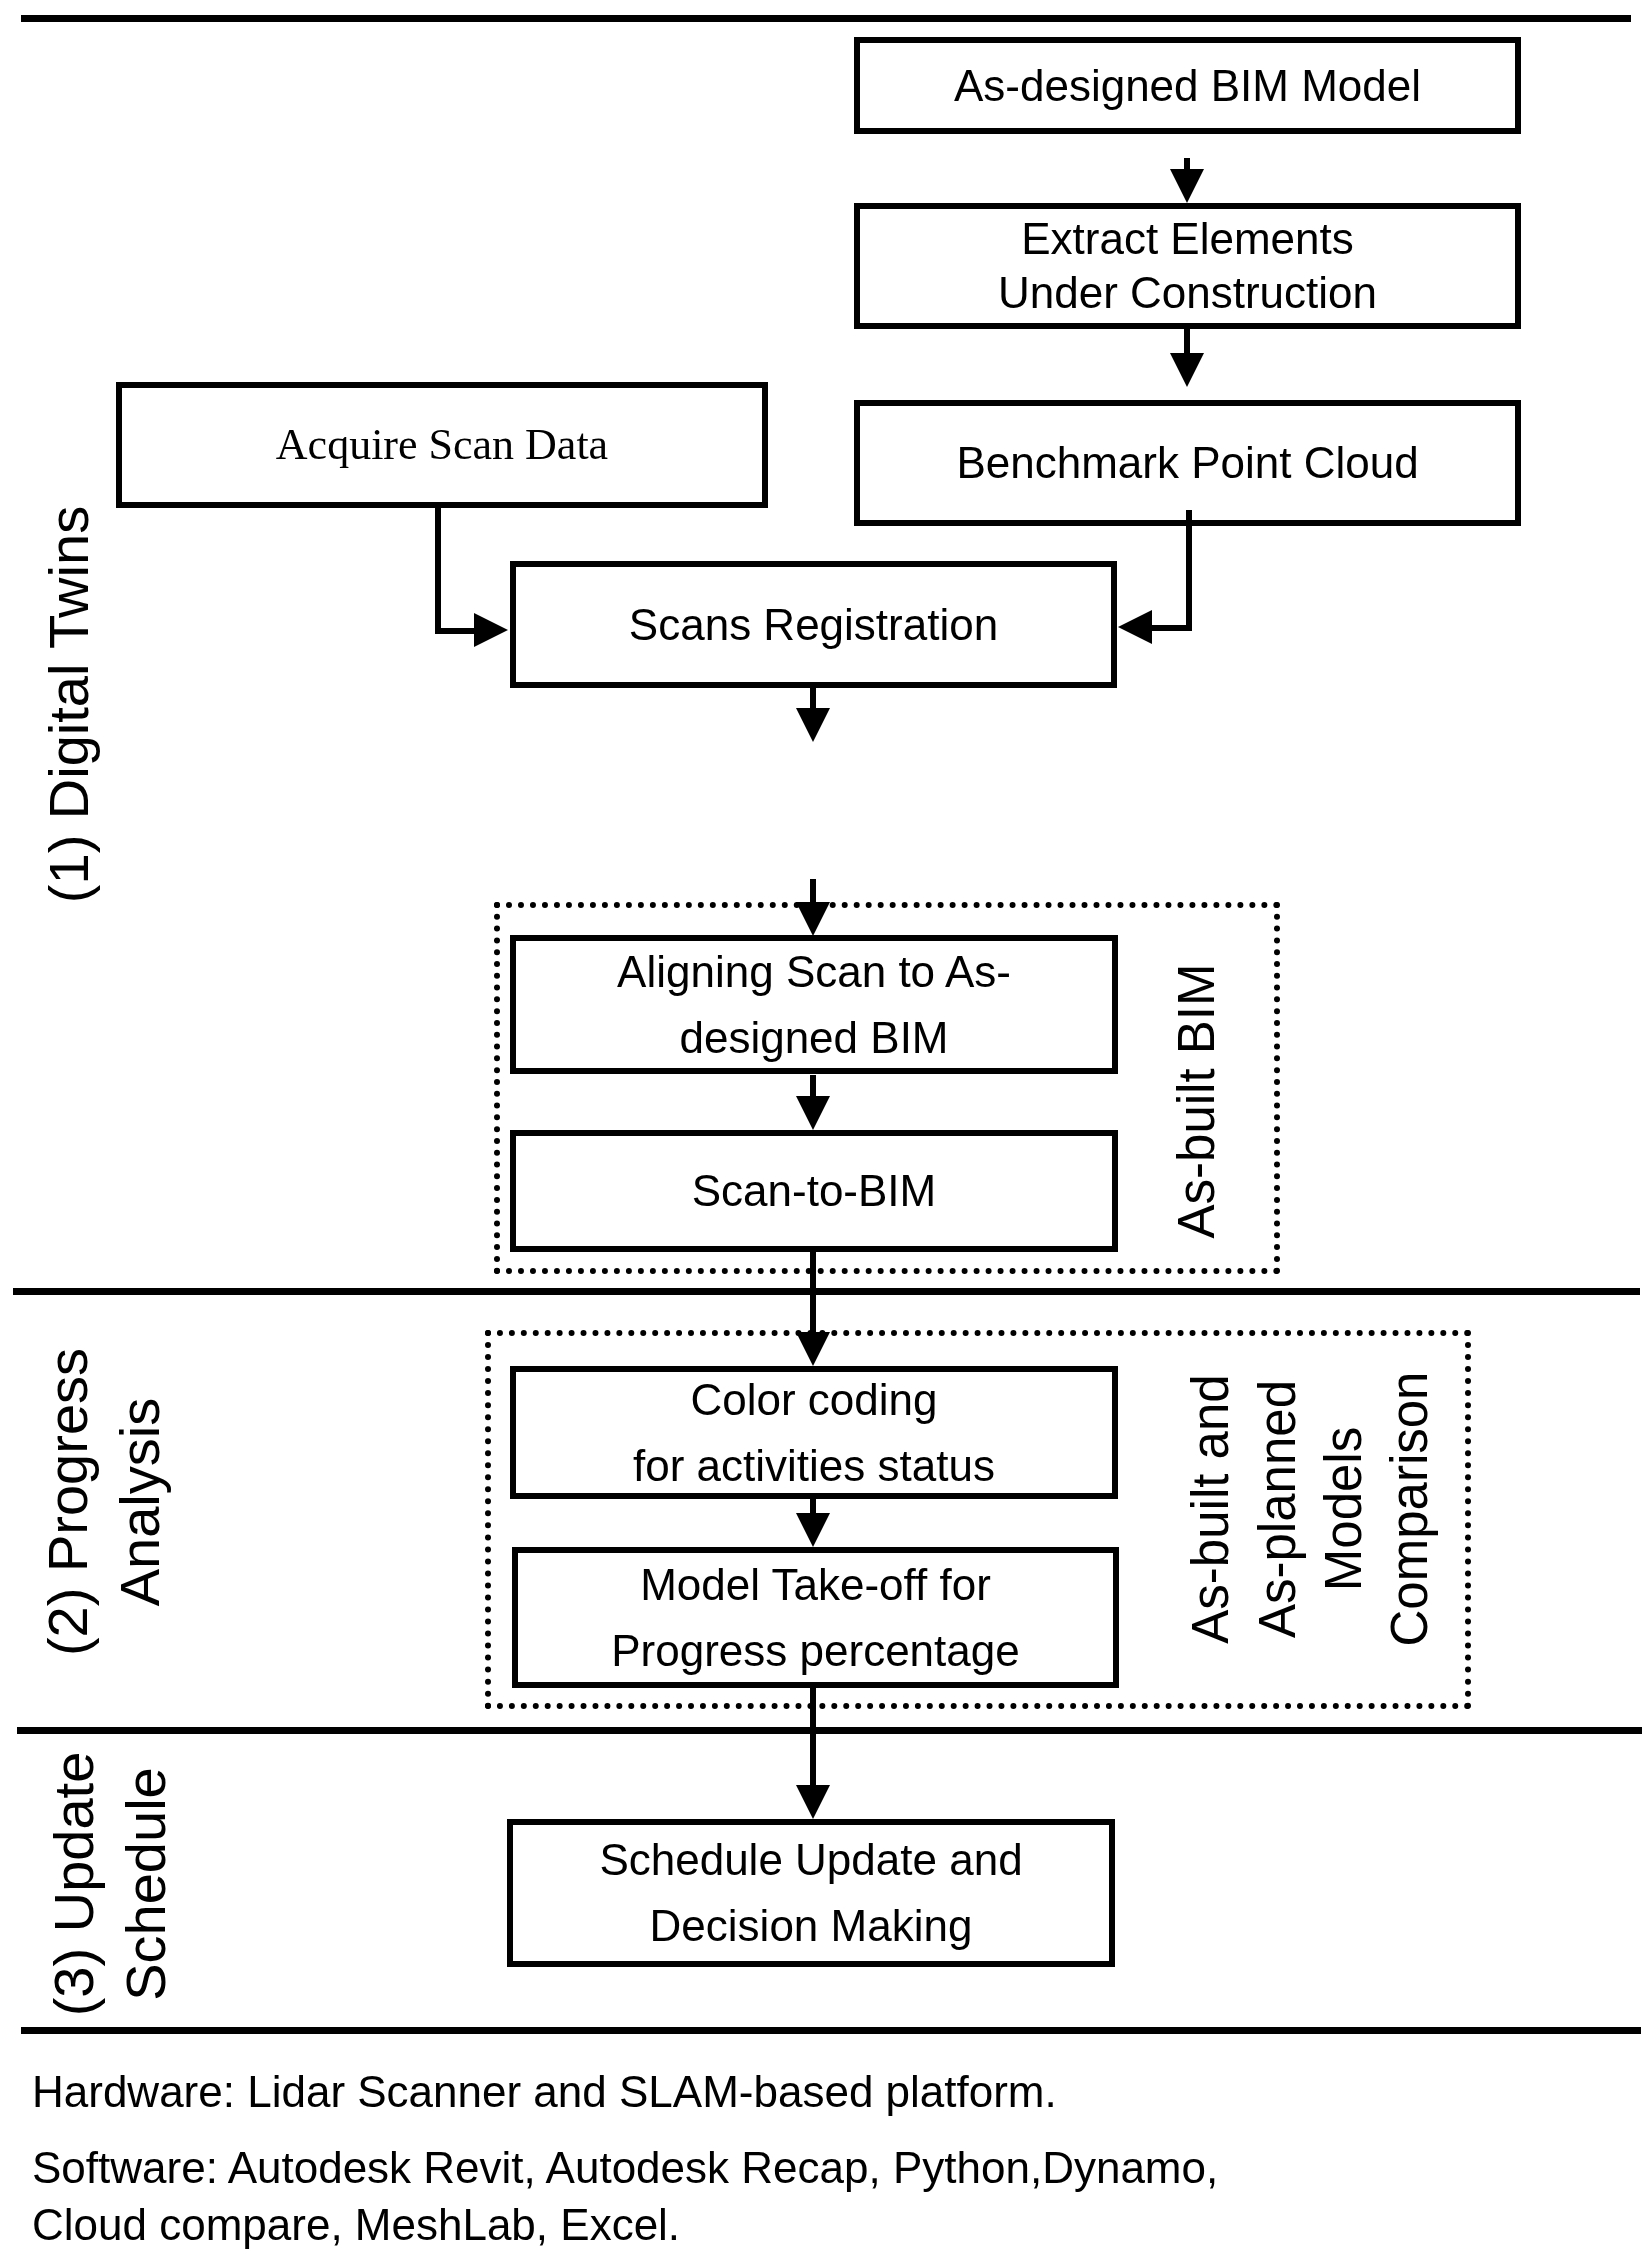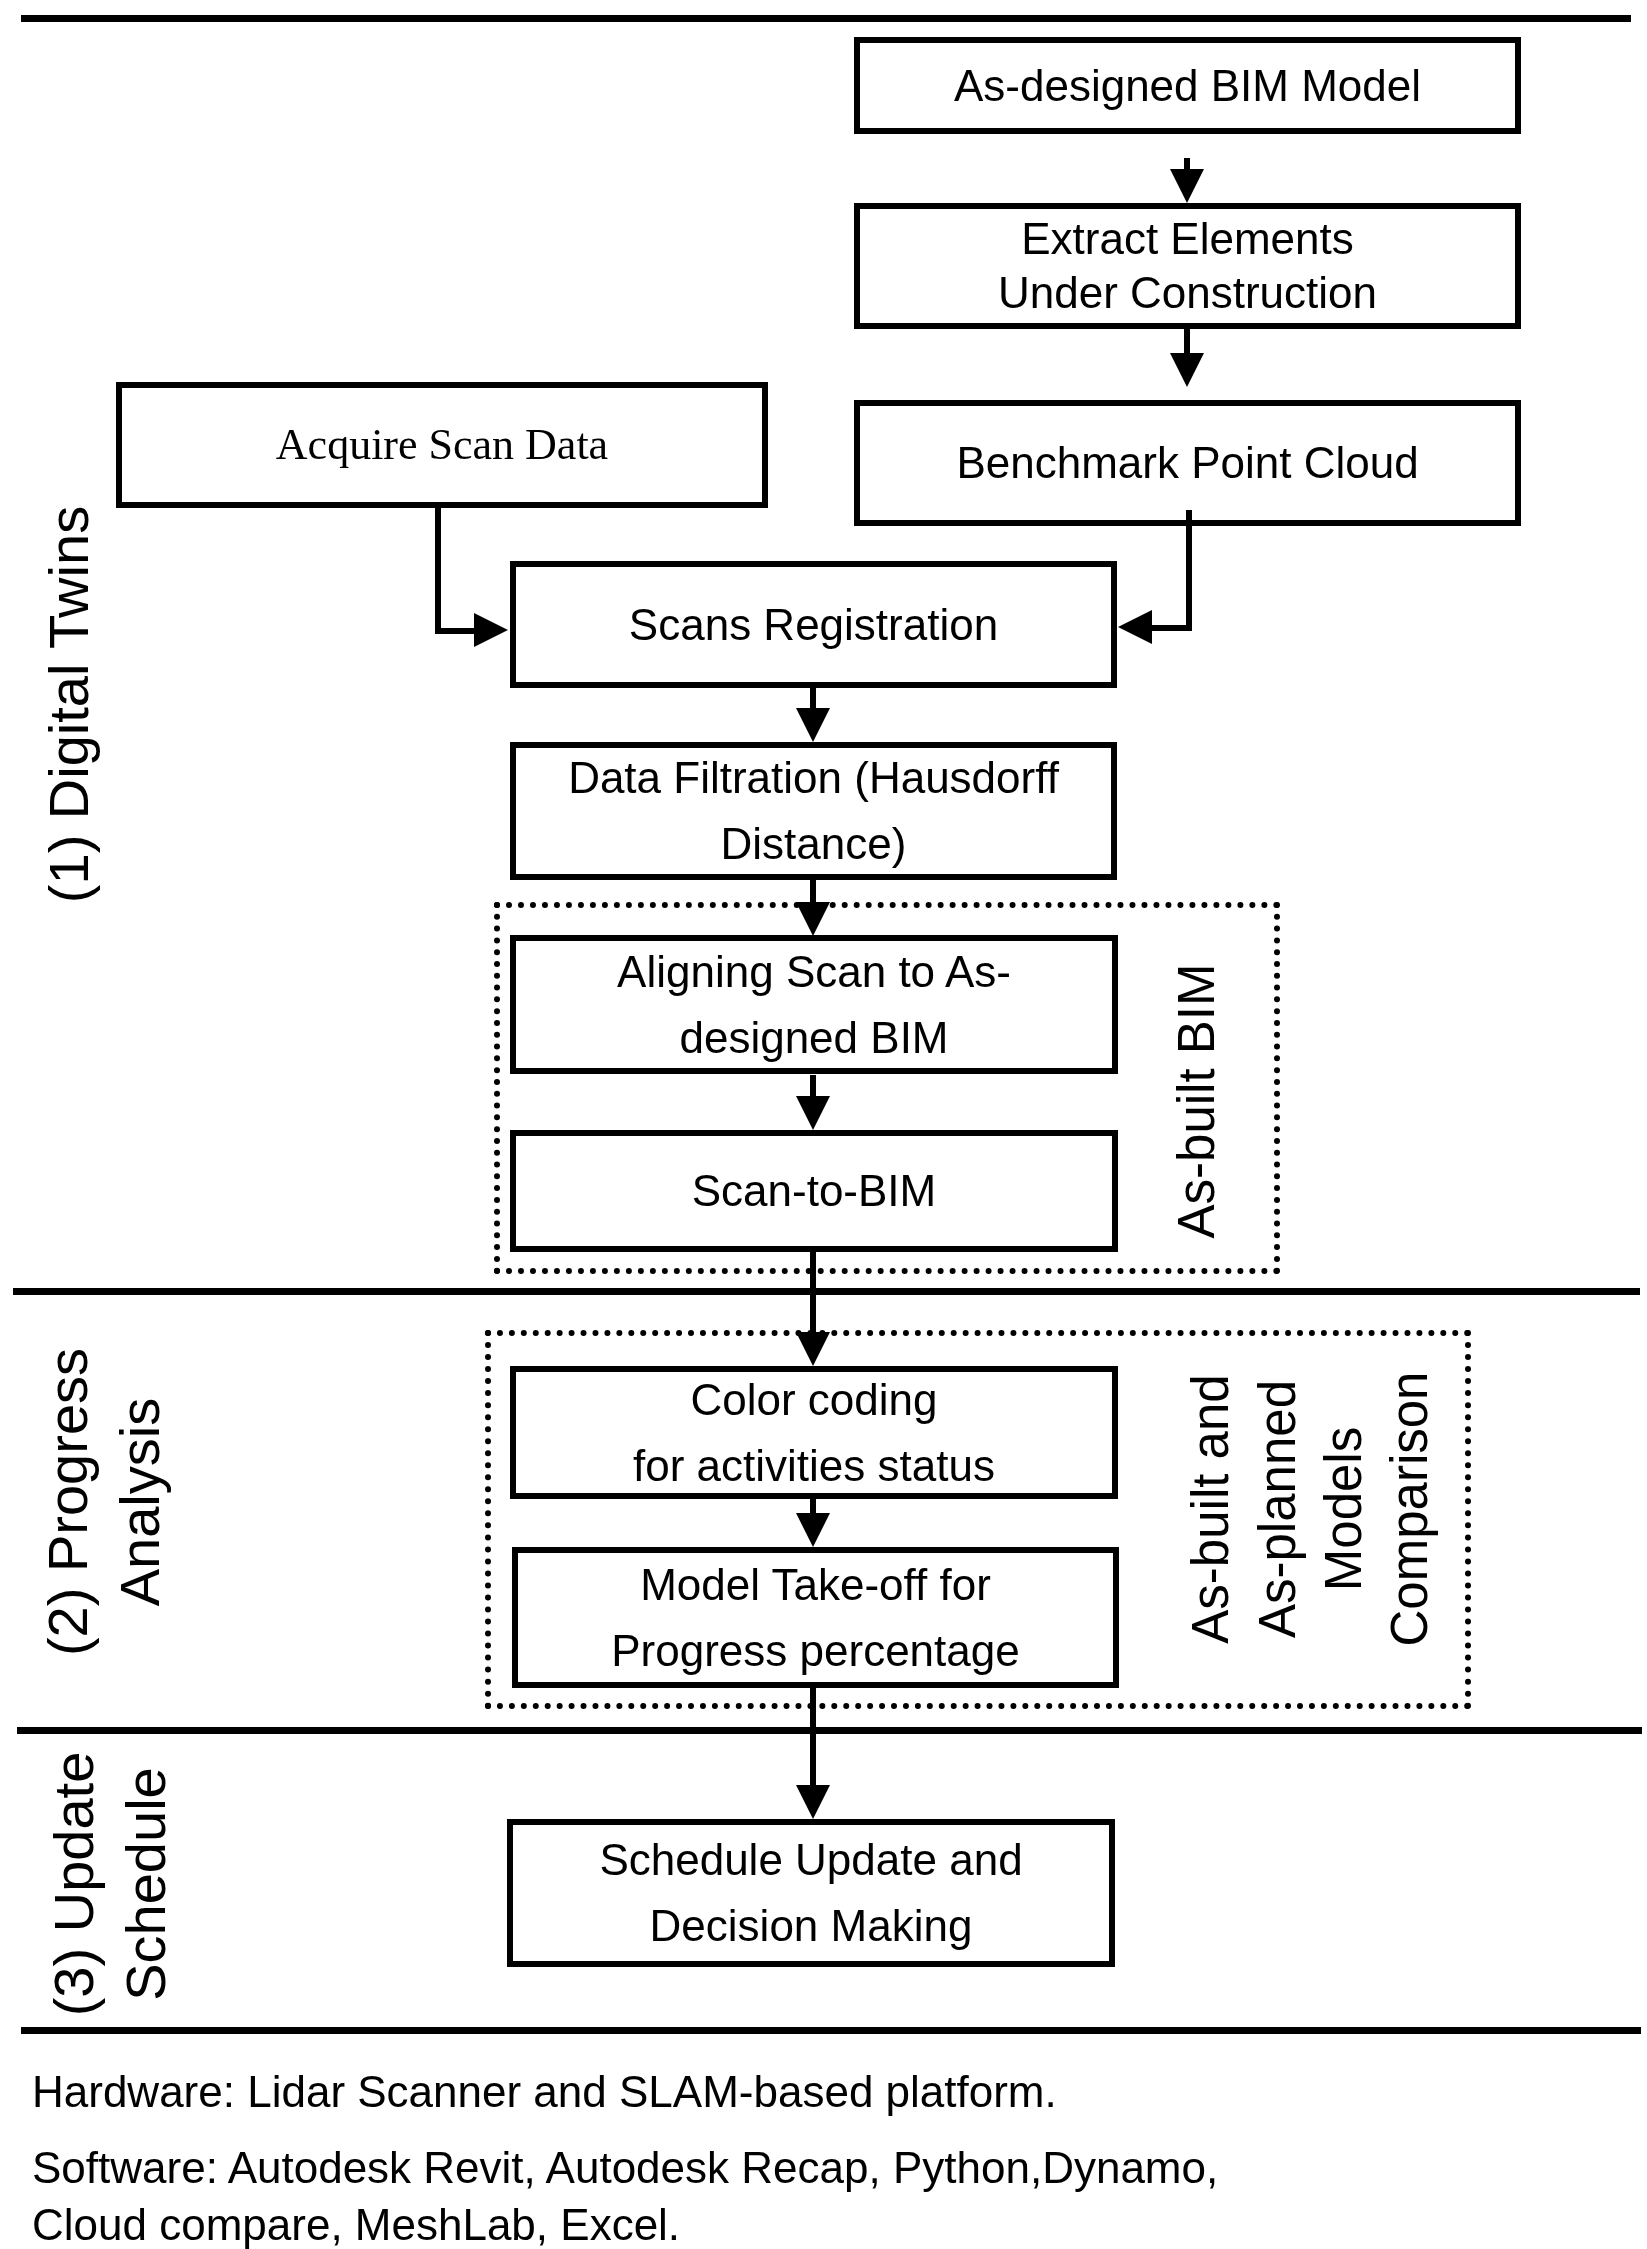--- a/index.html
+++ b/index.html
@@ -114,22 +114,20 @@
 
   <div class="node tight" style="left:854px; top:203px; width:667px; height:126px;">Extract Elements
 Under Construction</div>
 
   <div class="node" style="left:116px; top:382px; width:652px; height:126px;font-family:Liberation Serif, serif;">Acquire Scan Data</div>
 
   <div class="node" style="left:854px; top:384px; width:667px; height:126px;margin-top:16px;">Benchmark Point Cloud</div>
 
   <div class="node" style="left:510px; top:561px; width:607px; height:127px;">Scans Registration</div>
 
-  <div class="node" style="left:510px; top:742px; width:607px; height:138px;">Data Filtration (Hausdorff
-Distance)</div>
 
   <div class="node" style="left:510px; top:935px; width:608px; height:139px;">Aligning Scan to As-
 designed BIM</div>
 
   <div class="node" style="left:510px; top:1130px; width:608px; height:122px;">Scan-to-BIM</div>
 
   <div class="node" style="left:510px; top:1366px; width:608px; height:133px;text-align:center;">Color coding
 for activities status</div>
 
   <div class="node" style="left:512px; top:1547px; width:607px; height:141px;">Model Take-off for

